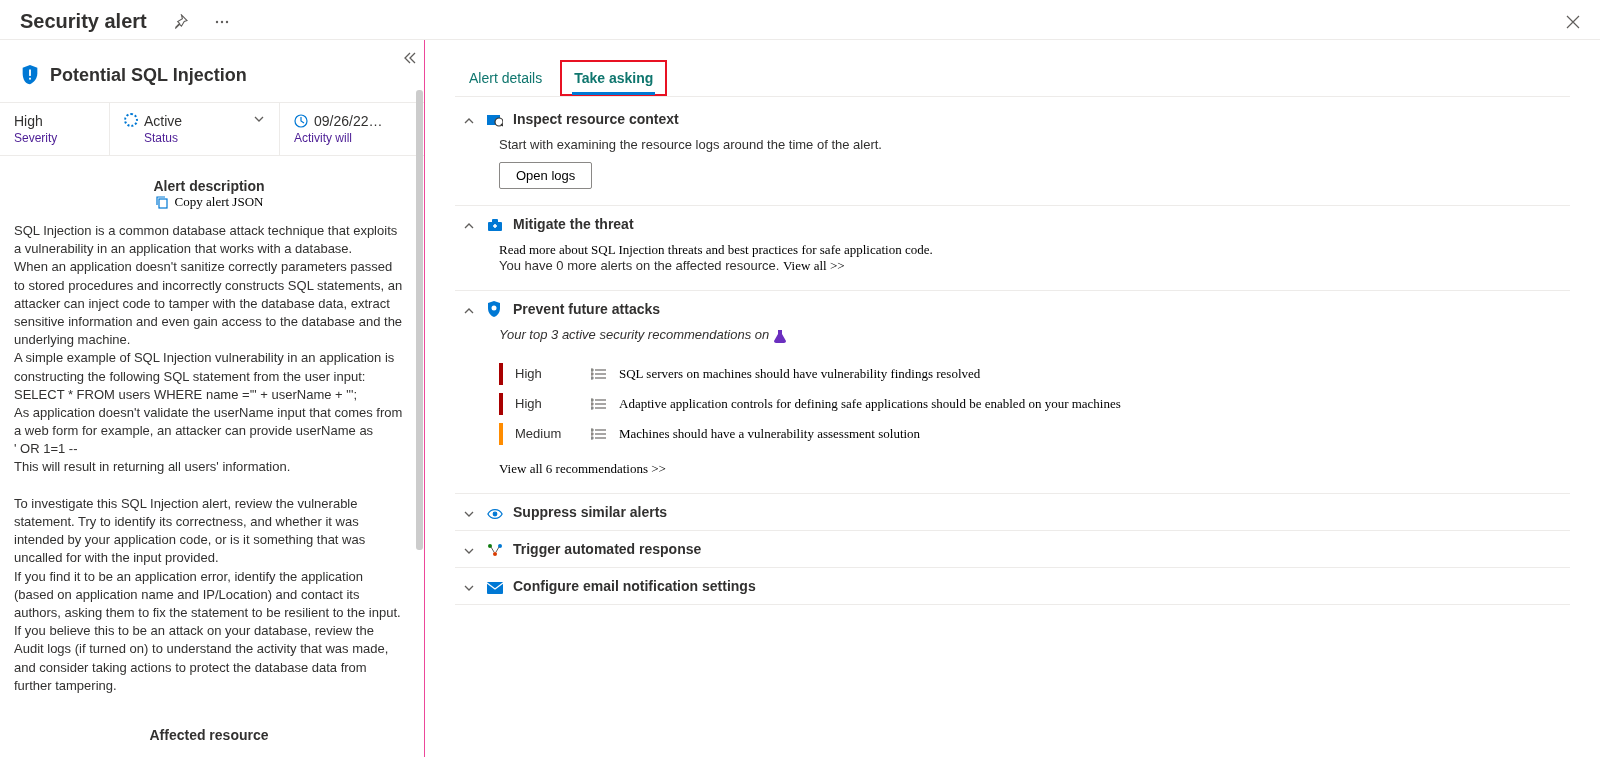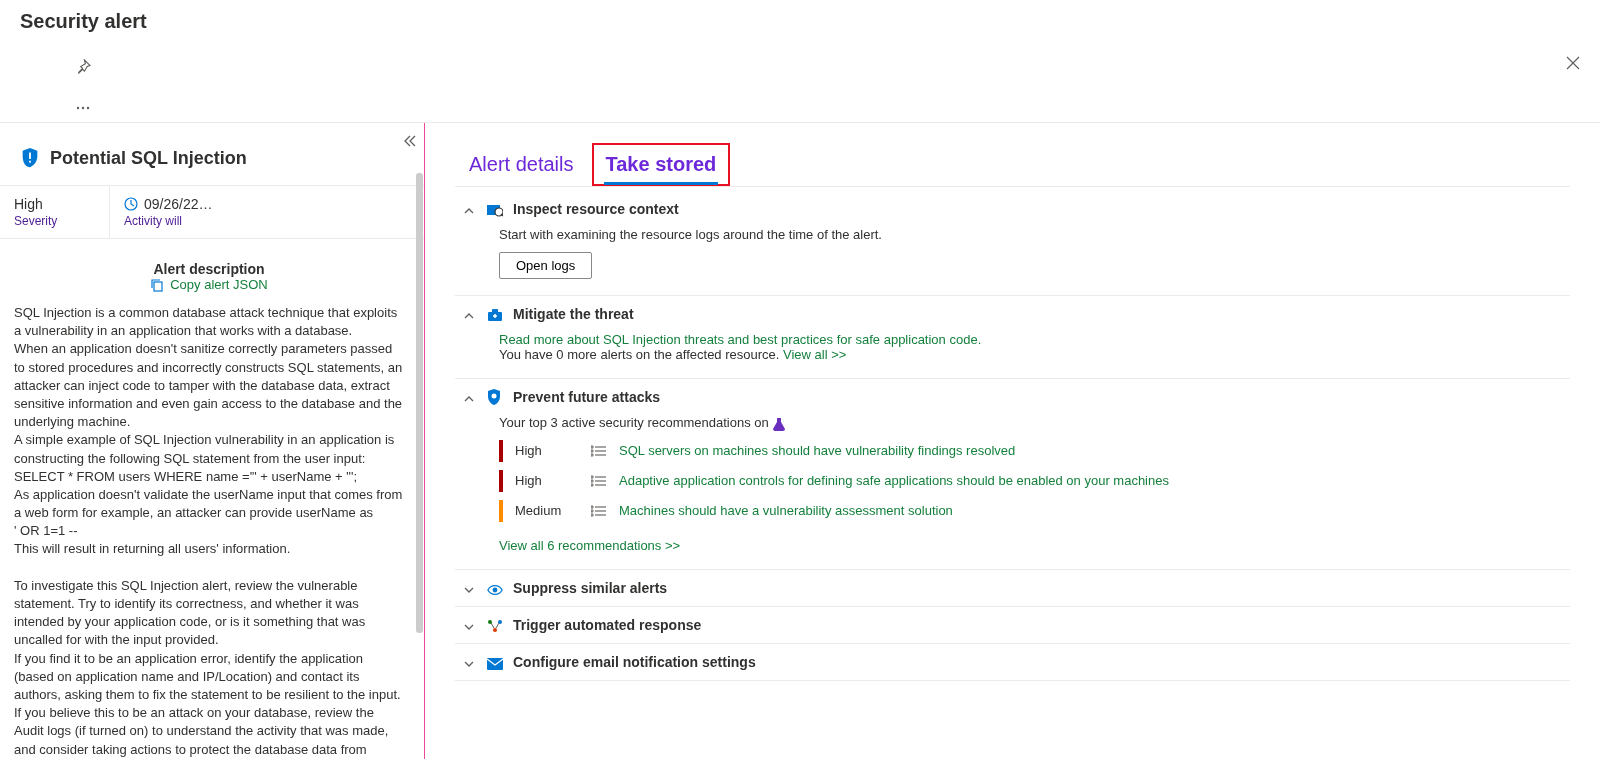--- a/index.html
+++ b/index.html
@@ -12,21 +12,21 @@
       height: 759px;
       overflow: hidden;
     }
     .header {
       display: flex;
       align-items: center;
       justify-content: space-between;
       padding: 10px 20px 6px 20px;
       border-bottom: 1px solid #edebe9;
     }
-    .header-left { display: flex; align-items: center; gap: 26px; flex-direction: column; }
+    .header-left { display: flex; align-items: center; gap: 26px; }
     .header-title { font-size: 20px; font-weight: 600; }
     .icon { display: inline-flex; align-items: center; justify-content: center; }
     .pin-icon, .more-icon, .close-icon { color: #605e5c; cursor: pointer; }
     .content { display: flex; height: calc(100% - 42px); }
     .left-panel {
       width: 425px;
       border-right: 1px solid #ec4899;
       position: relative;
       height: 100%;
       overflow: hidden;
@@ -86,30 +86,30 @@
     .clock { color: #0078d4; }
     .chev { color: #605e5c; margin-left: auto;}
     .section-head {
       display: flex;
       align-items: center;
       justify-content: space-between;
       padding: 22px 20px 6px 14px;
       flex-direction: column;
     }
     .section-head h3 { font-size: 14px; font-weight: 600; }
-    .link { color: #15803d; cursor: pointer; text-decoration: none; }
+    .link { color: #000000; cursor: pointer; text-decoration: none; font-family: Liberation Serif, serif; }
     .copy-link { display: flex; align-items: center; gap: 6px; font-size: 13px; }
     .desc { padding: 6px 18px 10px 14px; font-size: 13px; line-height: 1.4; white-space: pre-wrap; }
     .right-panel { flex: 1; padding: 20px 30px; overflow-y:auto;}
     .tabs { display: flex; gap: 4px; border-bottom: 1px solid #edebe9; margin-bottom: 4px;}
     .tab {
       padding: 10px 14px 10px 14px;
-      font-size: 20px;
+      font-size: 14px;
       cursor: pointer;
-      color: #6d28d9;
+      color: #0f766e;
       position: relative;
     }
     .tab.active { font-weight: 600; }
     .tab.active::after {
       content:"";
       position:absolute;
       left:10px; right:10px; bottom:-1px;
       height:3px; background:#0078d4;
     }
     .tab.highlighted { border: 2px solid #e81123; padding: 8px 12px 8px 12px; }
@@ -187,20 +187,34 @@
             </svg>
         </span>
         <span class="alert-title">Potential SQL Injection</span>
       </div>
 
       <div class="meta-row">
         <div class="meta-cell severity">
           <div class="meta-value">High</div>
           <div class="meta-label">Severity</div>
         </div>
+        <div class="meta-cell status">
+          <span class="status-spinner"></span>
+          <div class="status-col">
+            <div class="meta-value">
+              <span>Active</span>
+            </div>
+            <div class="meta-label">Status</div>
+          </div>
+          <span class="chev">
+            <svg width="12" height="12" viewBox="0 0 12 12" fill="none" stroke="currentColor" stroke-width="1.3">
+                <path d="M2 4l4 4 4-4"></path>
+              </svg>
+          </span>
+        </div>
         <div class="meta-cell time">
           <div class="meta-value">
             <span class="icon clock">
               <svg width="14" height="14" viewBox="0 0 14 14" fill="none" stroke="currentColor" stroke-width="1.2">
                   <circle cx="7" cy="7" r="6"></circle>
                   <path d="M7 3v4l3 2"></path>
                 </svg>
             </span>
             <span>09/26/22…</span>
           </div>
@@ -235,21 +249,21 @@
       <div class="section-head">
         <h3>Affected resource</h3>
       </div>
     </div>
     <div class="scroll-track"></div>
   </div>
 
   <div class="right-panel">
     <div class="tabs">
       <div class="tab">Alert details</div>
-      <div class="tab active highlighted">Take stored</div>
+      <div class="tab active highlighted">Take asking</div>
     </div>
 
     <div class="accordion">
       <div class="acc-head">
         <span class="chevron">
             <svg width="12" height="12" viewBox="0 0 12 12" fill="none" stroke="currentColor" stroke-width="1.3">
               <path d="M2 8l4-4 4 4"></path>
             </svg>
           </span>
         <span class="acc-icon">
@@ -300,21 +314,21 @@
           </span>
         <span class="acc-icon">
             <svg width="14" height="16" viewBox="0 0 14 16" fill="#0078d4">
               <path d="M7 0l6 2v5c0 5-3 8-6 9-3-1-6-4-6-9V2l6-2z"></path>
               <circle cx="7" cy="7" r="2.5" fill="#fff"></circle>
             </svg>
           </span>
         <span class="acc-title">Prevent future attacks</span>
       </div>
       <div class="acc-body">
-        <div style="margin-bottom:5px;">
+        <div style="margin-bottom:16px;font-style:italic;">
           <span>Your top 3 active security recommendations on </span>
           <span class="icon beaker" style="display:inline-block;vertical-align:middle;">
             <svg width="14" height="14" viewBox="0 0 14 14" fill="#6b2fbf">
                 <path d="M5 1h4v4l4 7c0 1-1 2-2 2H3c-1 0-2-1-2-2l4-7V1z"></path>
               </svg>
           </span>
         </div>
         <div id="recs">
             <div class="rec-row">
               <span class="sev-bar sev-high"></span>

